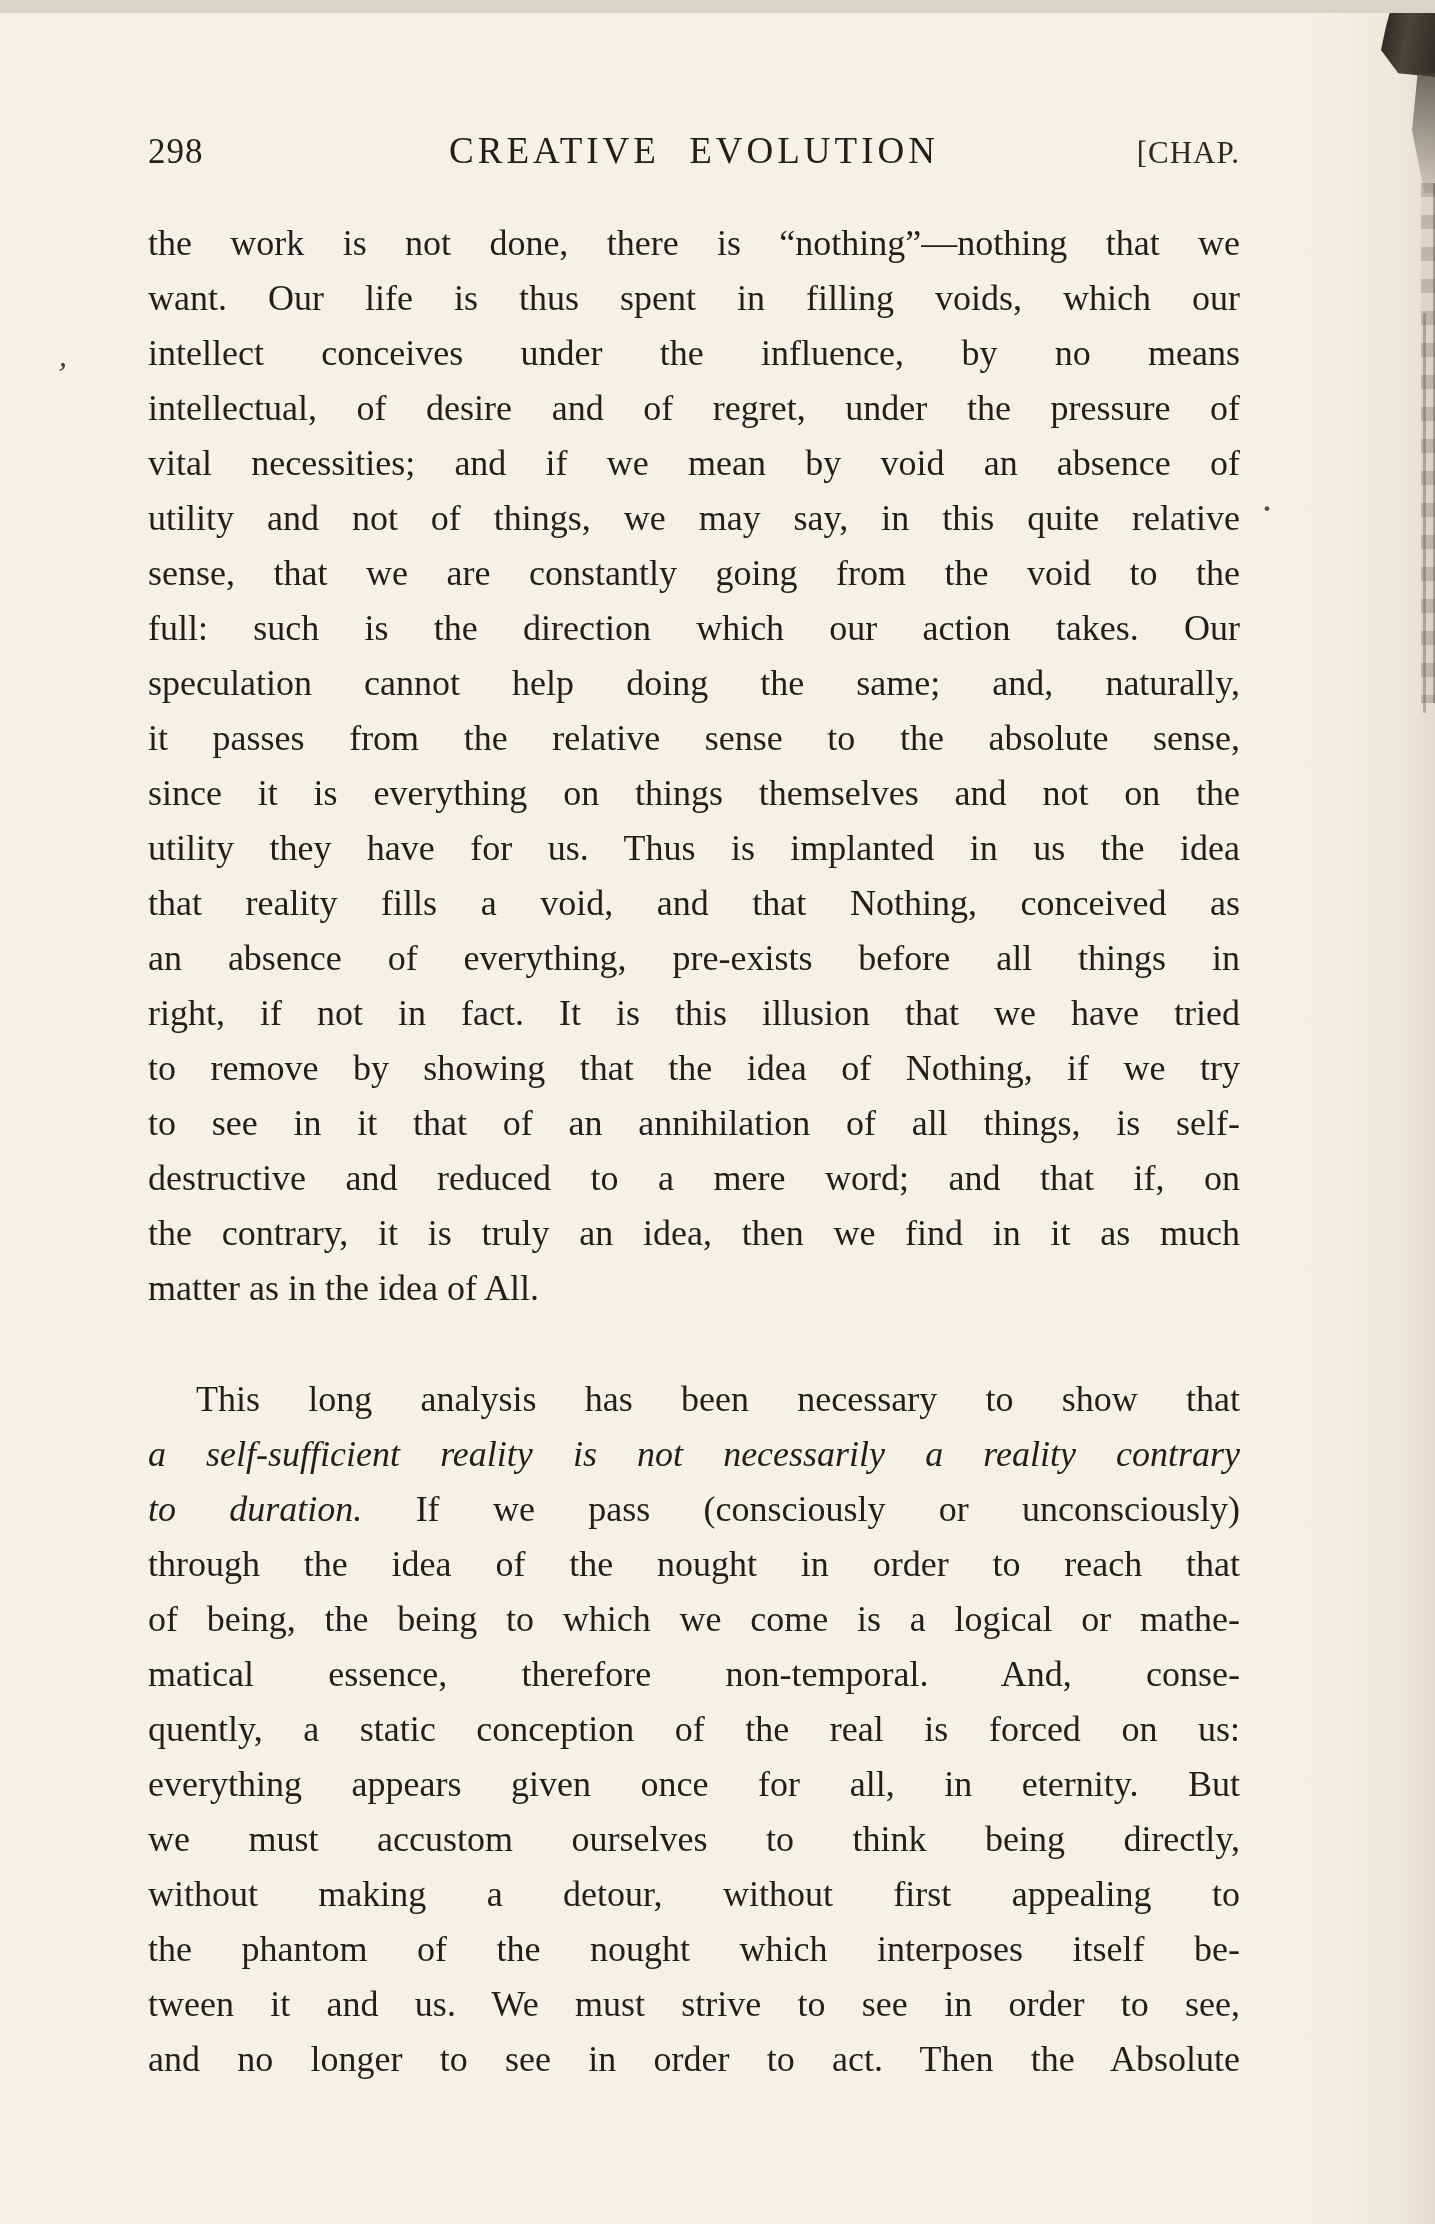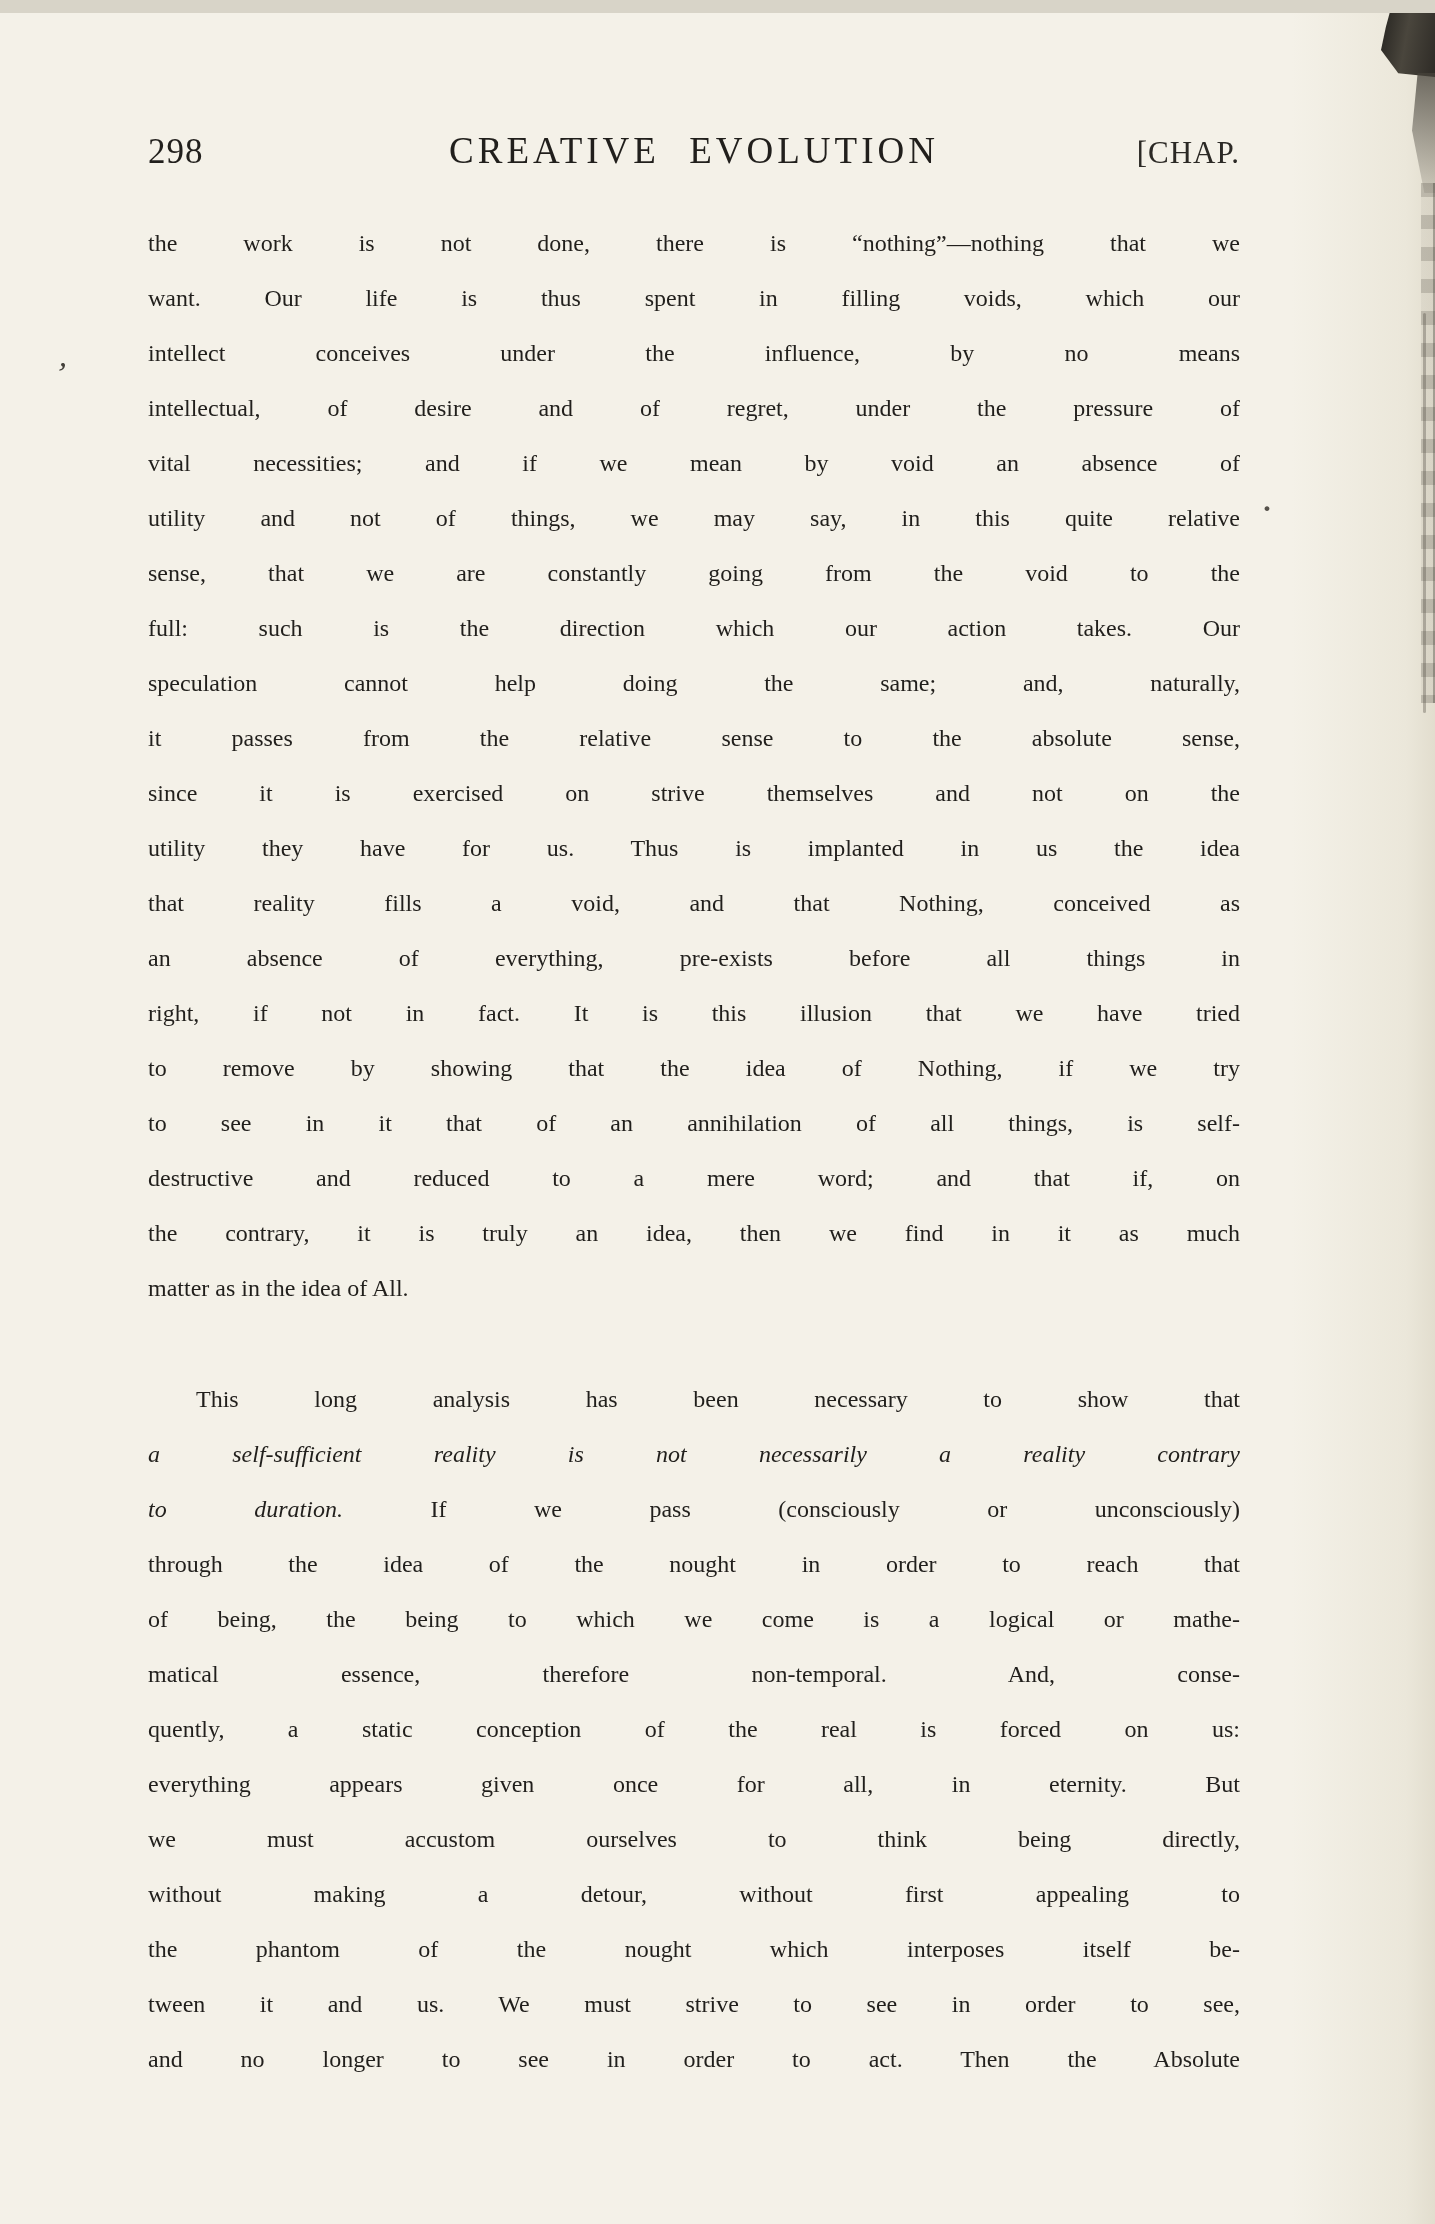--- a/index.html
+++ b/index.html
@@ -40,21 +40,21 @@
     word-spacing: 16px;
   }
   .chap {
     justify-self: end;
     font-size: 31px;
     letter-spacing: 1px;
     color: #2b2925;
   }
   .text-block {
     margin-top: 44px;
-    font-size: 24px;
+    font-size: 36px;
     line-height: 55px;
     font-family: Liberation Serif, serif;
   }
   .para + .para { margin-top: 56px; }
   .line {
     text-align: justify;
     text-align-last: justify;
     white-space: normal;
   }
   .line.no-just {
@@ -136,21 +136,21 @@
           <div class="line"><span>the work is not done, there is “nothing”—nothing that we</span></div>
           <div class="line"><span>want.  Our life is thus spent in filling voids, which our</span></div>
           <div class="line"><span>intellect conceives under the influence, by no means</span></div>
           <div class="line"><span>intellectual, of desire and of regret, under the pressure of</span></div>
           <div class="line"><span>vital necessities; and if we mean by void an absence of</span></div>
           <div class="line"><span>utility and not of things, we may say, in this quite relative</span></div>
           <div class="line"><span>sense, that we are constantly going from the void to the</span></div>
           <div class="line"><span>full: such is the direction which our action takes.  Our</span></div>
           <div class="line"><span>speculation cannot help doing the same; and, naturally,</span></div>
           <div class="line"><span>it passes from the relative sense to the absolute sense,</span></div>
-          <div class="line"><span>since it is exercised on strive themselves and not on the</span></div>
+          <div class="line"><span>since it is everything on things themselves and not on the</span></div>
           <div class="line"><span>utility they have for us.  Thus is implanted in us the idea</span></div>
           <div class="line"><span>that reality fills a void, and that Nothing, conceived as</span></div>
           <div class="line"><span>an absence of everything, pre-exists before all things in</span></div>
           <div class="line"><span>right, if not in fact.  It is this illusion that we have tried</span></div>
           <div class="line"><span>to remove by showing that the idea of Nothing, if we try</span></div>
           <div class="line"><span>to see in it that of an annihilation of all things, is self-</span></div>
           <div class="line"><span>destructive and reduced to a mere word; and that if, on</span></div>
           <div class="line"><span>the contrary, it is truly an idea, then we find in it as much</span></div>
           <div class="line no-just"><span>matter as in the idea of All.</span></div>
         </div>

